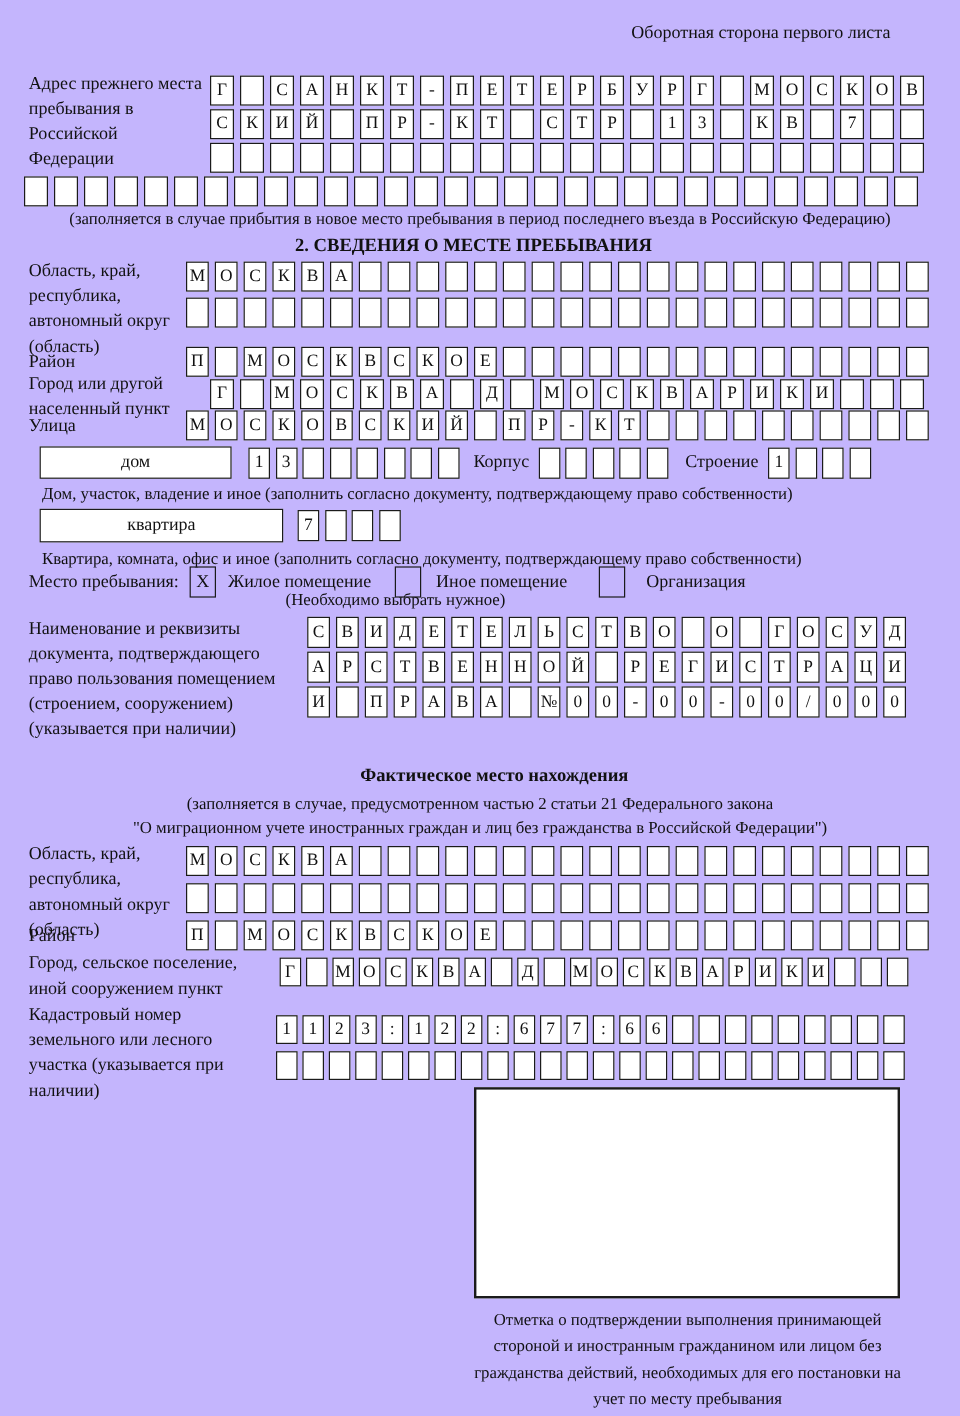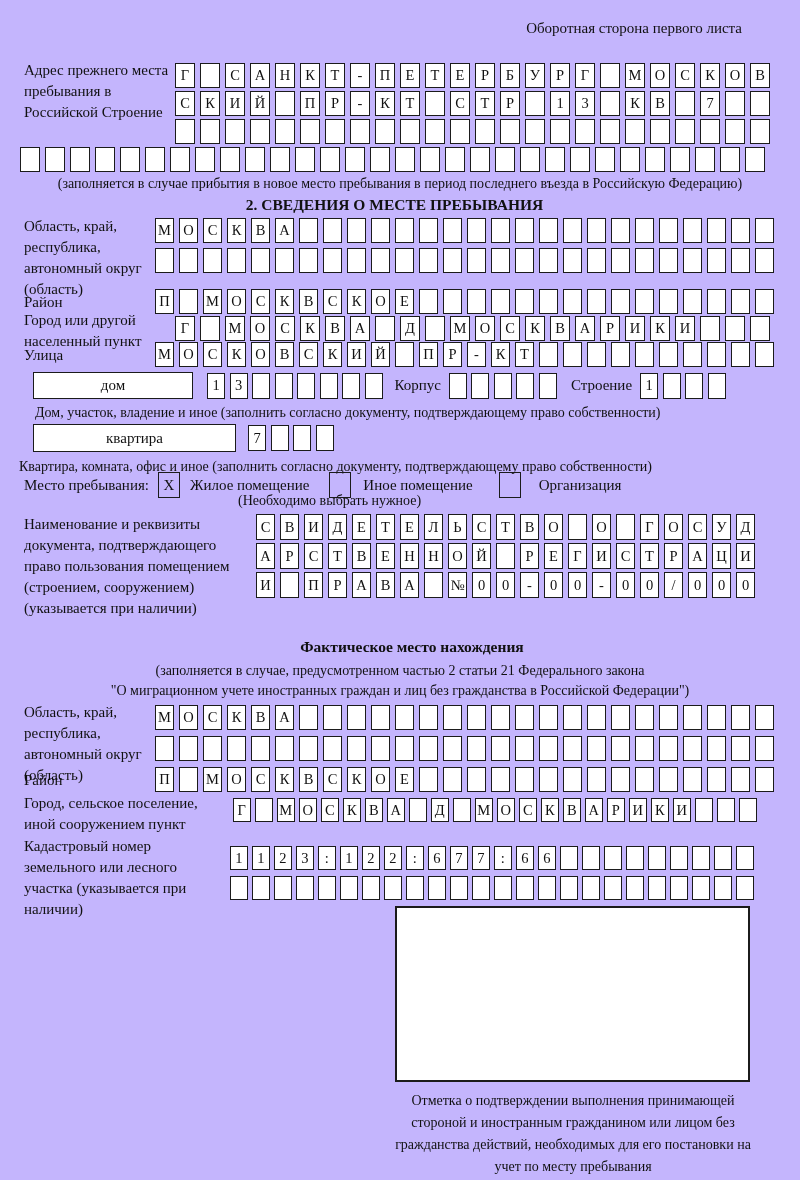--- a/index.html
+++ b/index.html
@@ -37,21 +37,21 @@
     border:2px solid #1b1b1b;background:#fff;box-sizing:border-box;
   }
 </style>
 </head>
 <body>
 
 <div class="page">
 
   <div class="abs lbl" style="top:18px;right:58px;">Оборотная сторона первого листа</div>
 
-  <div class="abs lbl" style="left:24px;top:60px;width:145px;">Адрес прежнего места пребывания в Российской Строение</div>
+  <div class="abs lbl" style="left:24px;top:60px;width:145px;">Адрес прежнего места пребывания в Российской Федерации</div>
   <div class="abs boxrow" style="left:175px;top:63px;">
       <span class="cell">Г</span>
       <span class="cell"></span>
       <span class="cell">С</span>
       <span class="cell">А</span>
       <span class="cell">Н</span>
       <span class="cell">К</span>
       <span class="cell">Т</span>
       <span class="cell">-</span>
       <span class="cell">П</span>
@@ -337,21 +337,21 @@
 
   <div class="abs inline-row" style="left:33px;top:424px;">
     <div class="widebox" style="width:203px;height:28px;">квартира</div>
     <div class="boxrow rhouse" style="margin-left:12px;">
         <span class="cell">7</span>
         <span class="cell"></span>
         <span class="cell"></span>
         <span class="cell"></span>
       </div>
   </div>
-  <div class="abs note" style="left:19px;top:458px;">Квартира, комната, офис и иное (заполнить согласно документу, подтверждающему право собственности)</div>
+  <div class="abs note" style="left:35px;top:458px;">Квартира, комната, офис и иное (заполнить согласно документу, подтверждающему право собственности)</div>
 
   <div class="abs inline-row" style="left:24px;top:472px;">
     <div class="lbl">Место пребывания:</div>
     <div class="checkbox" style="margin-left:9px;">X</div>
     <div class="lbl" style="margin-left:10px;">Жилое помещение</div>
     <div class="checkbox" style="margin-left:20px;"></div>
     <div class="lbl" style="margin-left:12px;">Иное помещение</div>
     <div class="checkbox" style="margin-left:26px;"></div>
     <div class="lbl" style="margin-left:18px;">Организация</div>
   </div>

